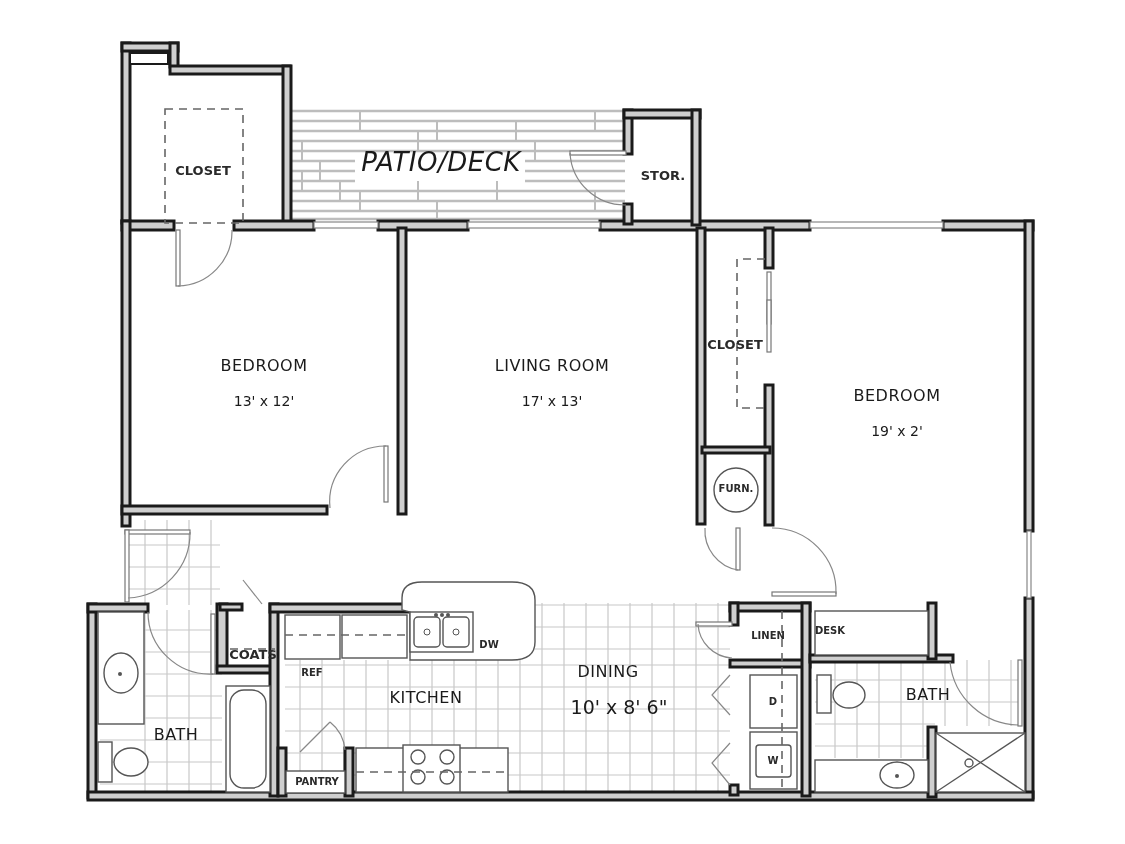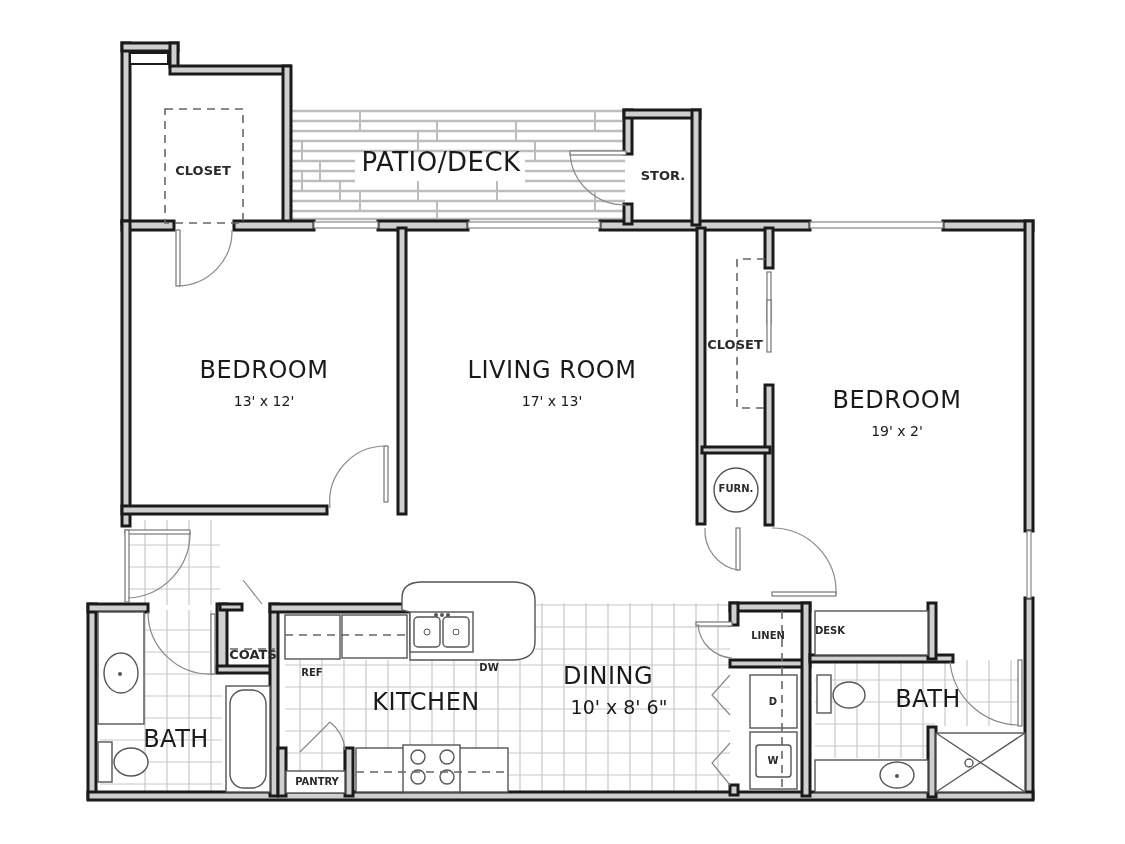--- a/index.html
+++ b/index.html
@@ -8,25 +8,25 @@
   .wall { fill:#cfcfcf; stroke:#1a1a1a; stroke-width:3; }
   .tile { stroke:#c8c8c8; stroke-width:1.2; fill:none; }
   .deck { stroke:#bdbdbd; stroke-width:2.5; fill:none; }
   .deckv { stroke:#bdbdbd; stroke-width:2; fill:none; }
   .door { fill:#fff; stroke:#777; stroke-width:1.2; }
   .swing { fill:none; stroke:#888; stroke-width:1.2; }
   .dash { fill:none; stroke:#666; stroke-width:1.6; stroke-dasharray:8 6; }
   .fixture { fill:#fff; stroke:#555; stroke-width:1.4; }
   .win { fill:#fff; stroke:#888; stroke-width:1.2; }
   .lbl { position:absolute; color:#1a1a1a; text-align:right; white-space:nowrap; transform:translateX(-50%); line-height:1; }
-  .room-name { font-size:24px; letter-spacing:0.5px; }
+  .room-name { font-size:16px; letter-spacing:0.5px; }
   .room-dim { font-size:14px; }
   .small { font-size:13px; font-weight:bold; color:#2a2a2a; }
   .tiny { font-size:10px; font-weight:bold; color:#2a2a2a; }
-  .lg { font-size:26px; }
+  .lg { font-size:26px;font-style:italic; }
 </style>
 </head>
 <body>
 
 <svg width="1125" height="844" viewBox="0 0 1125 844">
 
   <g>
     <g class="tile">
       <line x1="125" y1="545" x2="220" y2="545"></line>
         <line x1="125" y1="567" x2="220" y2="567"></line>
@@ -310,15 +310,15 @@
 <div class="lbl small" style="left:203px; top:164px;">CLOSET</div>
 <div class="lbl small" style="left:735px; top:338px;">CLOSET</div>
 <div class="lbl small" style="left:663px; top:169px;">STOR.</div>
 <div class="lbl tiny" style="left:736px; top:484px;">FURN.</div>
 <div class="lbl small" style="left:253px; top:648px;">COATS</div>
 <div class="lbl tiny" style="left:317px; top:777px;">PANTRY</div>
 <div class="lbl tiny" style="left:768px; top:631px;">LINEN</div>
 <div class="lbl tiny" style="left:830px; top:626px;">DESK</div>
 
 <div class="lbl tiny" style="left:312px; top:640px;margin-top:28px;">REF</div>
-<div class="lbl tiny" style="left:489px; top:640px;margin-top:23px;">DW</div>
+<div class="lbl tiny" style="left:489px; top:640px;">DW</div>
 <div class="lbl tiny" style="left:773px; top:697px;">D</div>
 <div class="lbl tiny" style="left:773px; top:756px;">W</div>
 
 </body></html>

